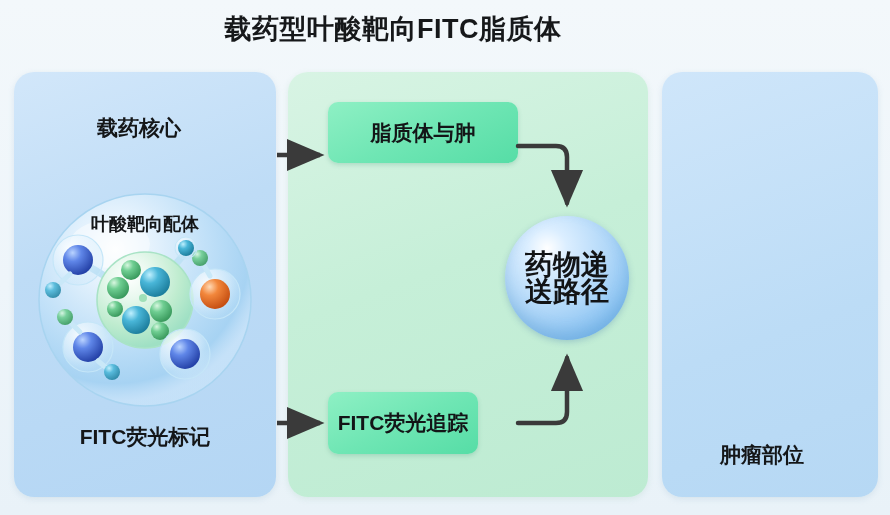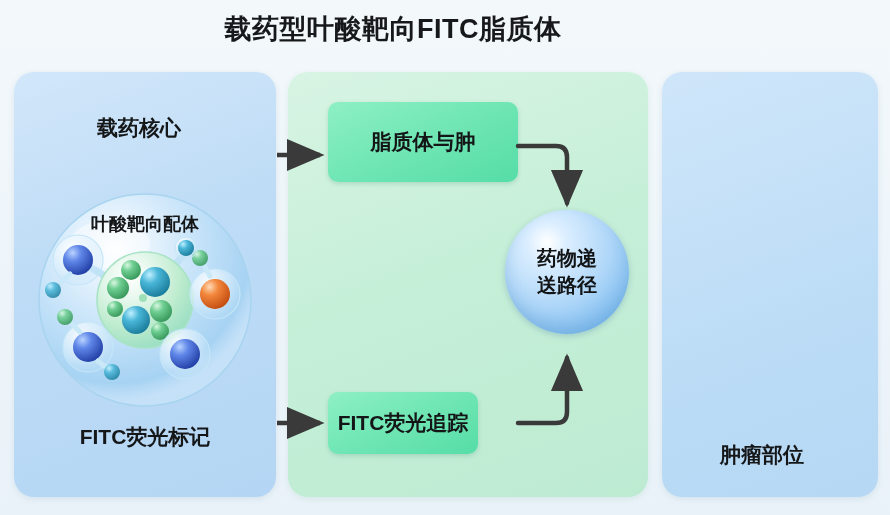--- a/index.html
+++ b/index.html
@@ -113,45 +113,45 @@
     font-weight: 700;
     color: #131517;
     line-height: 30px;
     background: linear-gradient(155deg, #8ef0c4 0%, #6fe6b4 50%, #56dda6 100%);
     box-shadow: 0 2px 4px rgba(70,150,120,0.25);
   }
   #box-binding {
     left: 328px;
     top: 102px;
     width: 190px;
-    height: 80px;
+    height: 61px;
   }
   #box-tracking {
     left: 328px;
     top: 392px;
     width: 150px;
     height: 62px;
   }
 
   
   #node-delivery {
     position: absolute;
     left: 505px;
-    top: 210px;
+    top: 216px;
     width: 124px;
     height: 124px;
     border-radius: 50%;
     background:
       radial-gradient(circle at 34% 26%, #ffffff 0%, #dbeeff 16%, #aed6f8 52%, #7fbdf0 80%, #6aaee6 100%);
     box-shadow: 0 2px 6px rgba(70,120,170,0.30), inset 0 -8px 14px rgba(90,150,200,0.30);
     display: flex;
     align-items: center;
     justify-content: center;
     text-align: center;
-    font-size: 20px;
+    font-size: 28px;
     font-weight: 700;
     color: #121416;
     line-height: 27px;
   }
 
   
   #connectors {
     position: absolute;
     left: 0;
     top: 0;

